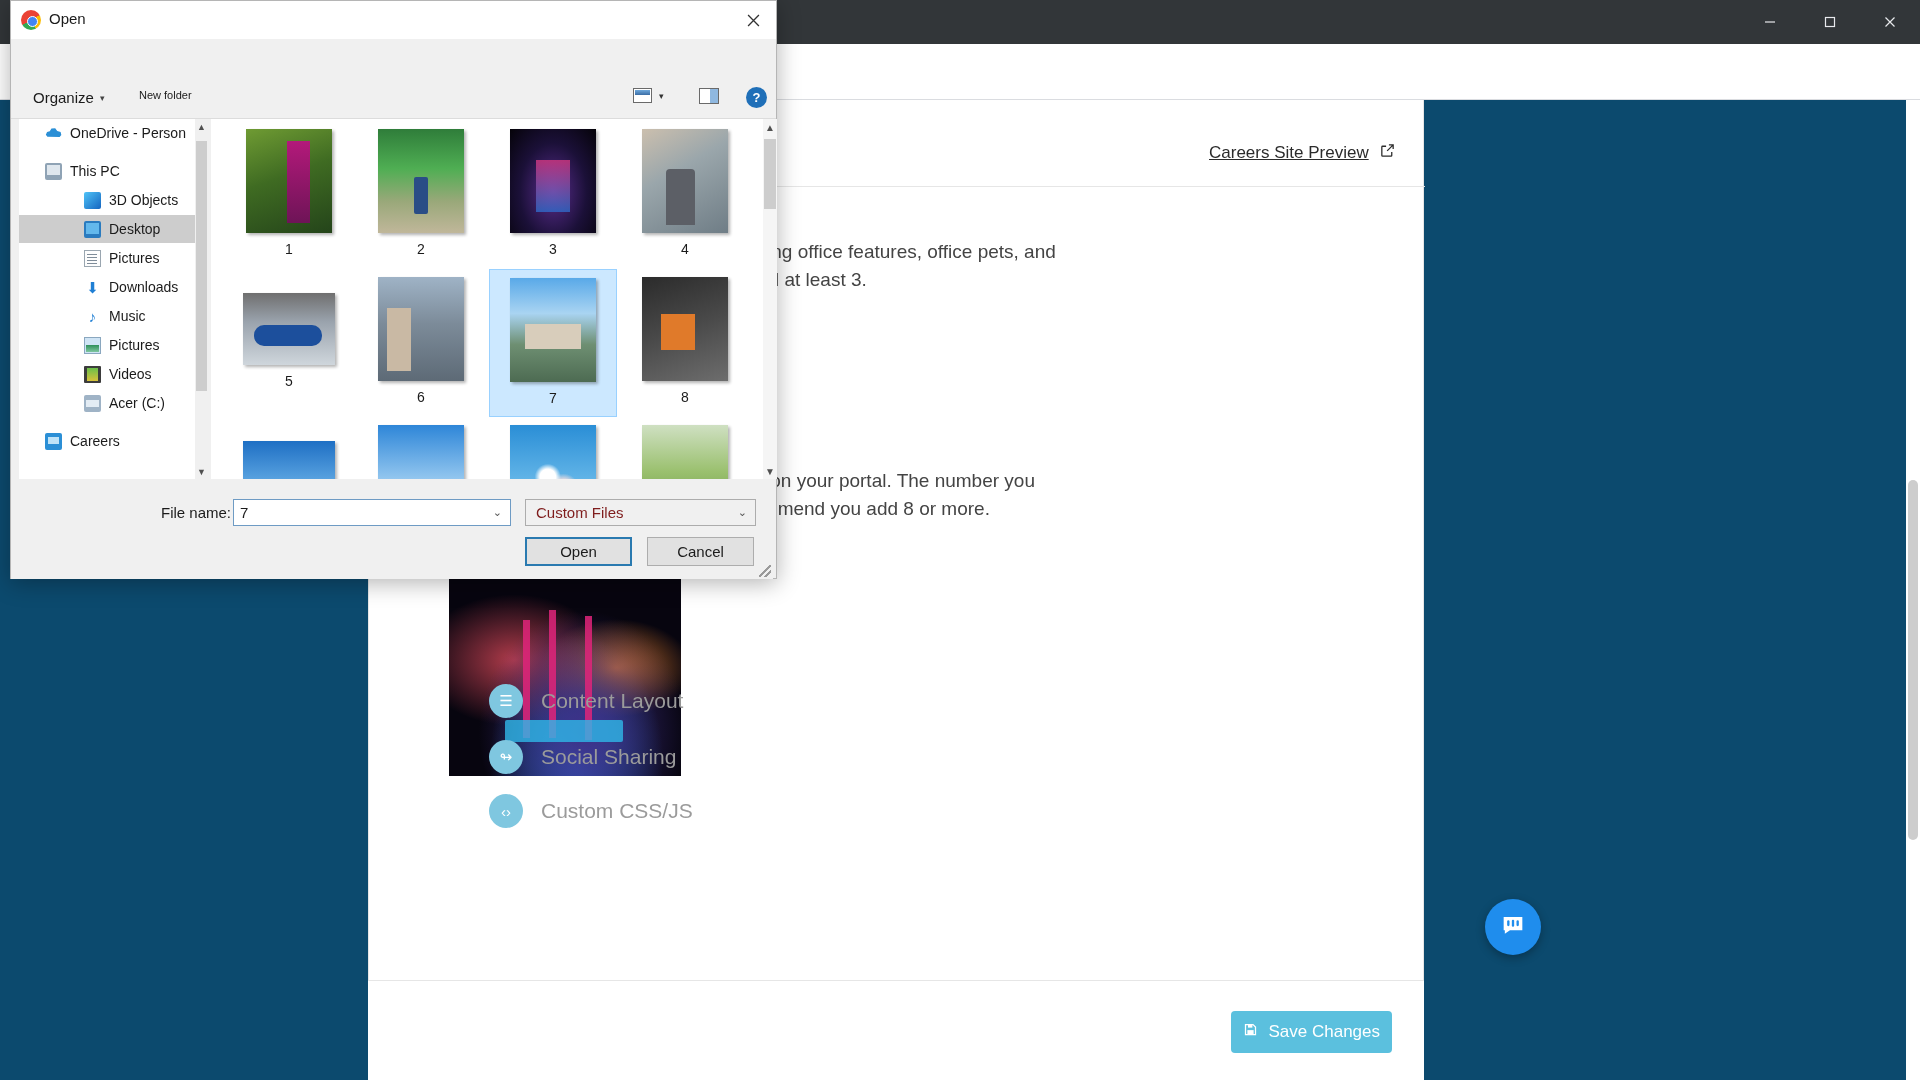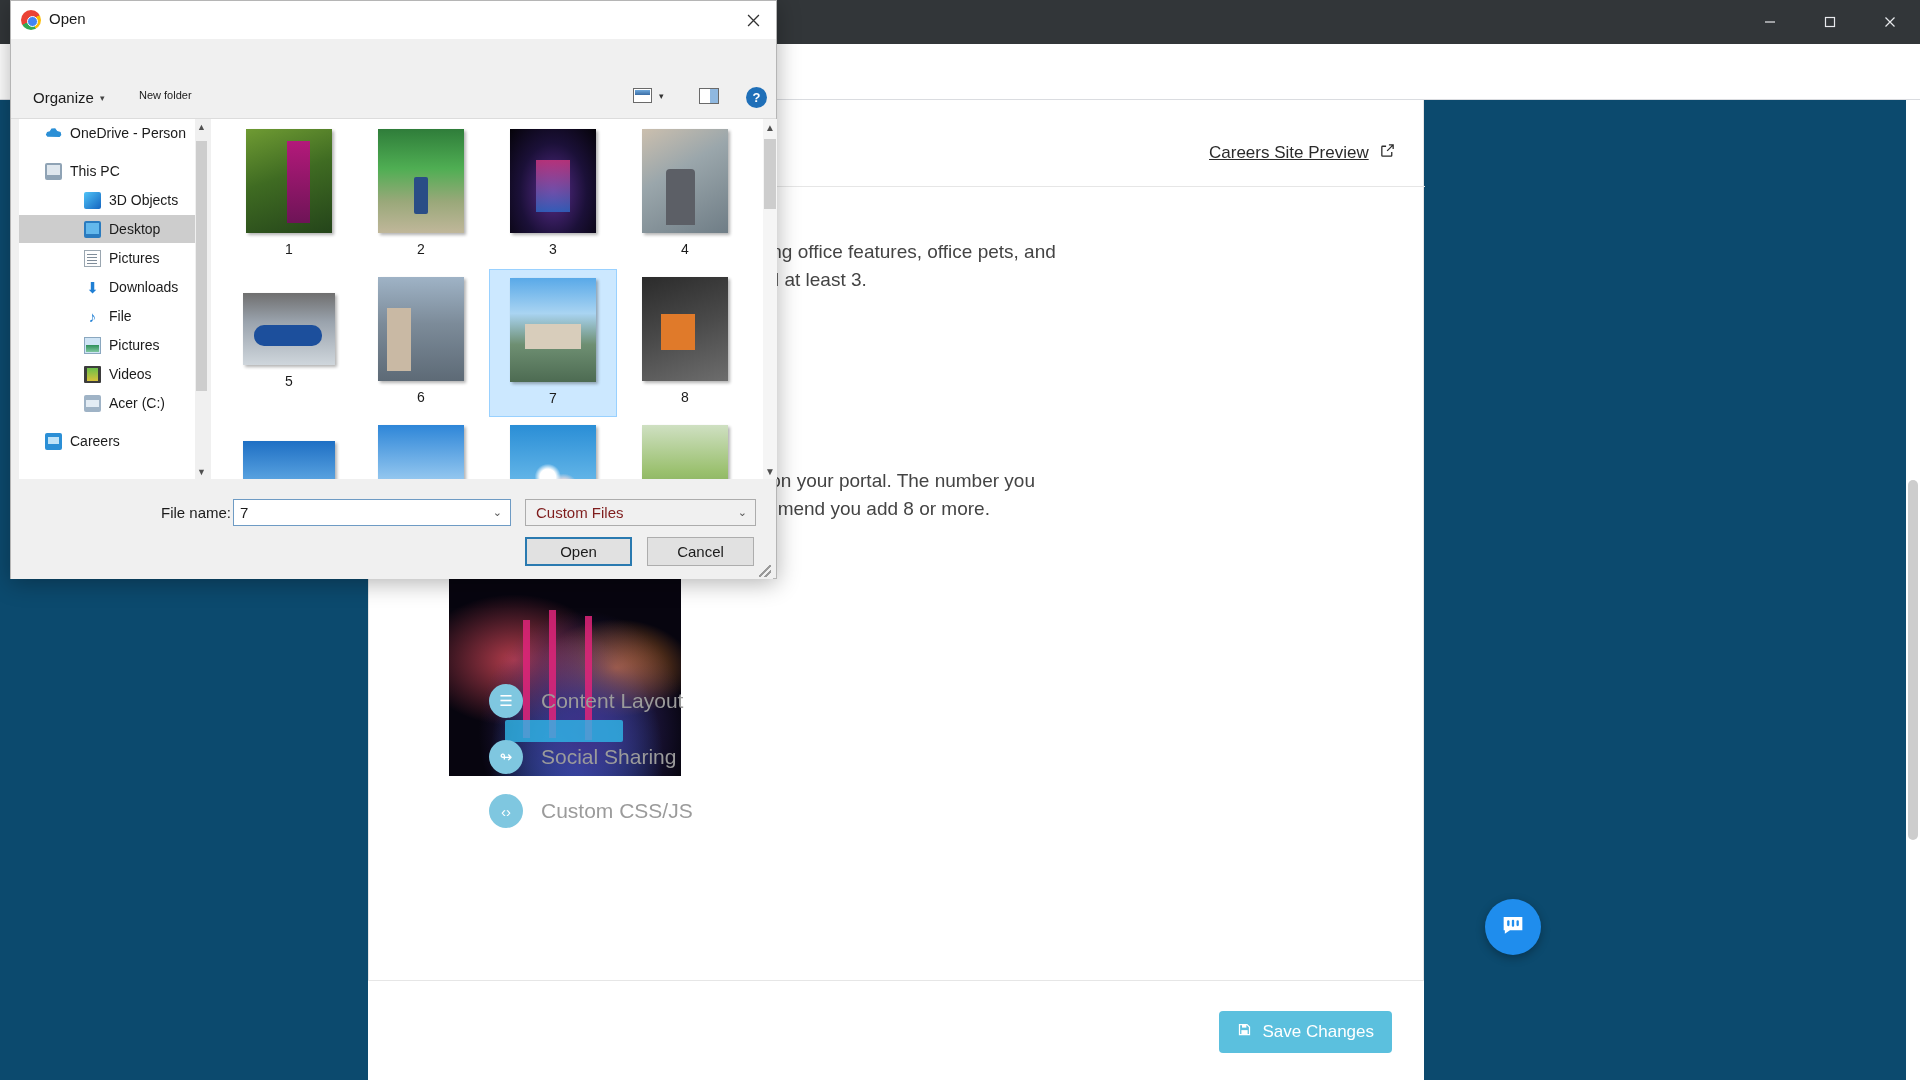--- a/index.html
+++ b/index.html
@@ -121,21 +121,21 @@
   #rail-1 { top: 640px; }
   #rail-2 { top: 694px; }
 
   #footer-bar {
     position: absolute; left: 368px; top: 880px; width: 1056px; height: 100px;
     background: #ffffff; border-top: 1px solid #e6e6e6;
   }
   #save-changes-button {
     position: absolute; right: 32px; top: 30px; height: 42px;
     display: flex; align-items: center; gap: 10px;
-    padding: 0 18px; border-radius: 4px;
+    padding: 0 12px; border-radius: 4px;
     background: #5bc0de; color: #ffffff; font-size: 17px;
     border: none; cursor: pointer; white-space: nowrap;
   }
   #intercom-bubble {
     position: absolute; left: 1485px; top: 799px; width: 56px; height: 56px;
     border-radius: 50%; background: #1f8ded;
     display: flex; align-items: center; justify-content: center;
     box-shadow: 0 3px 10px rgba(0,0,0,.3);
   }
 
@@ -619,21 +619,21 @@
     <div class="tree-item indent-1" style="top:125px">
       <span class="tico tico-docs"></span>
       <span>Pictures</span>
     </div>
     <div class="tree-item indent-1" style="top:154px">
       <span class="tico tico-down">⬇</span>
       <span>Downloads</span>
     </div>
     <div class="tree-item indent-1" style="top:183px">
       <span class="tico tico-music">♪</span>
-      <span>File</span>
+      <span>Music</span>
     </div>
     <div class="tree-item indent-1" style="top:212px">
       <span class="tico tico-pics"></span>
       <span>Pictures</span>
     </div>
     <div class="tree-item indent-1" style="top:241px">
       <span class="tico tico-video"></span>
       <span>Videos</span>
     </div>
     <div class="tree-item indent-1" style="top:270px">

